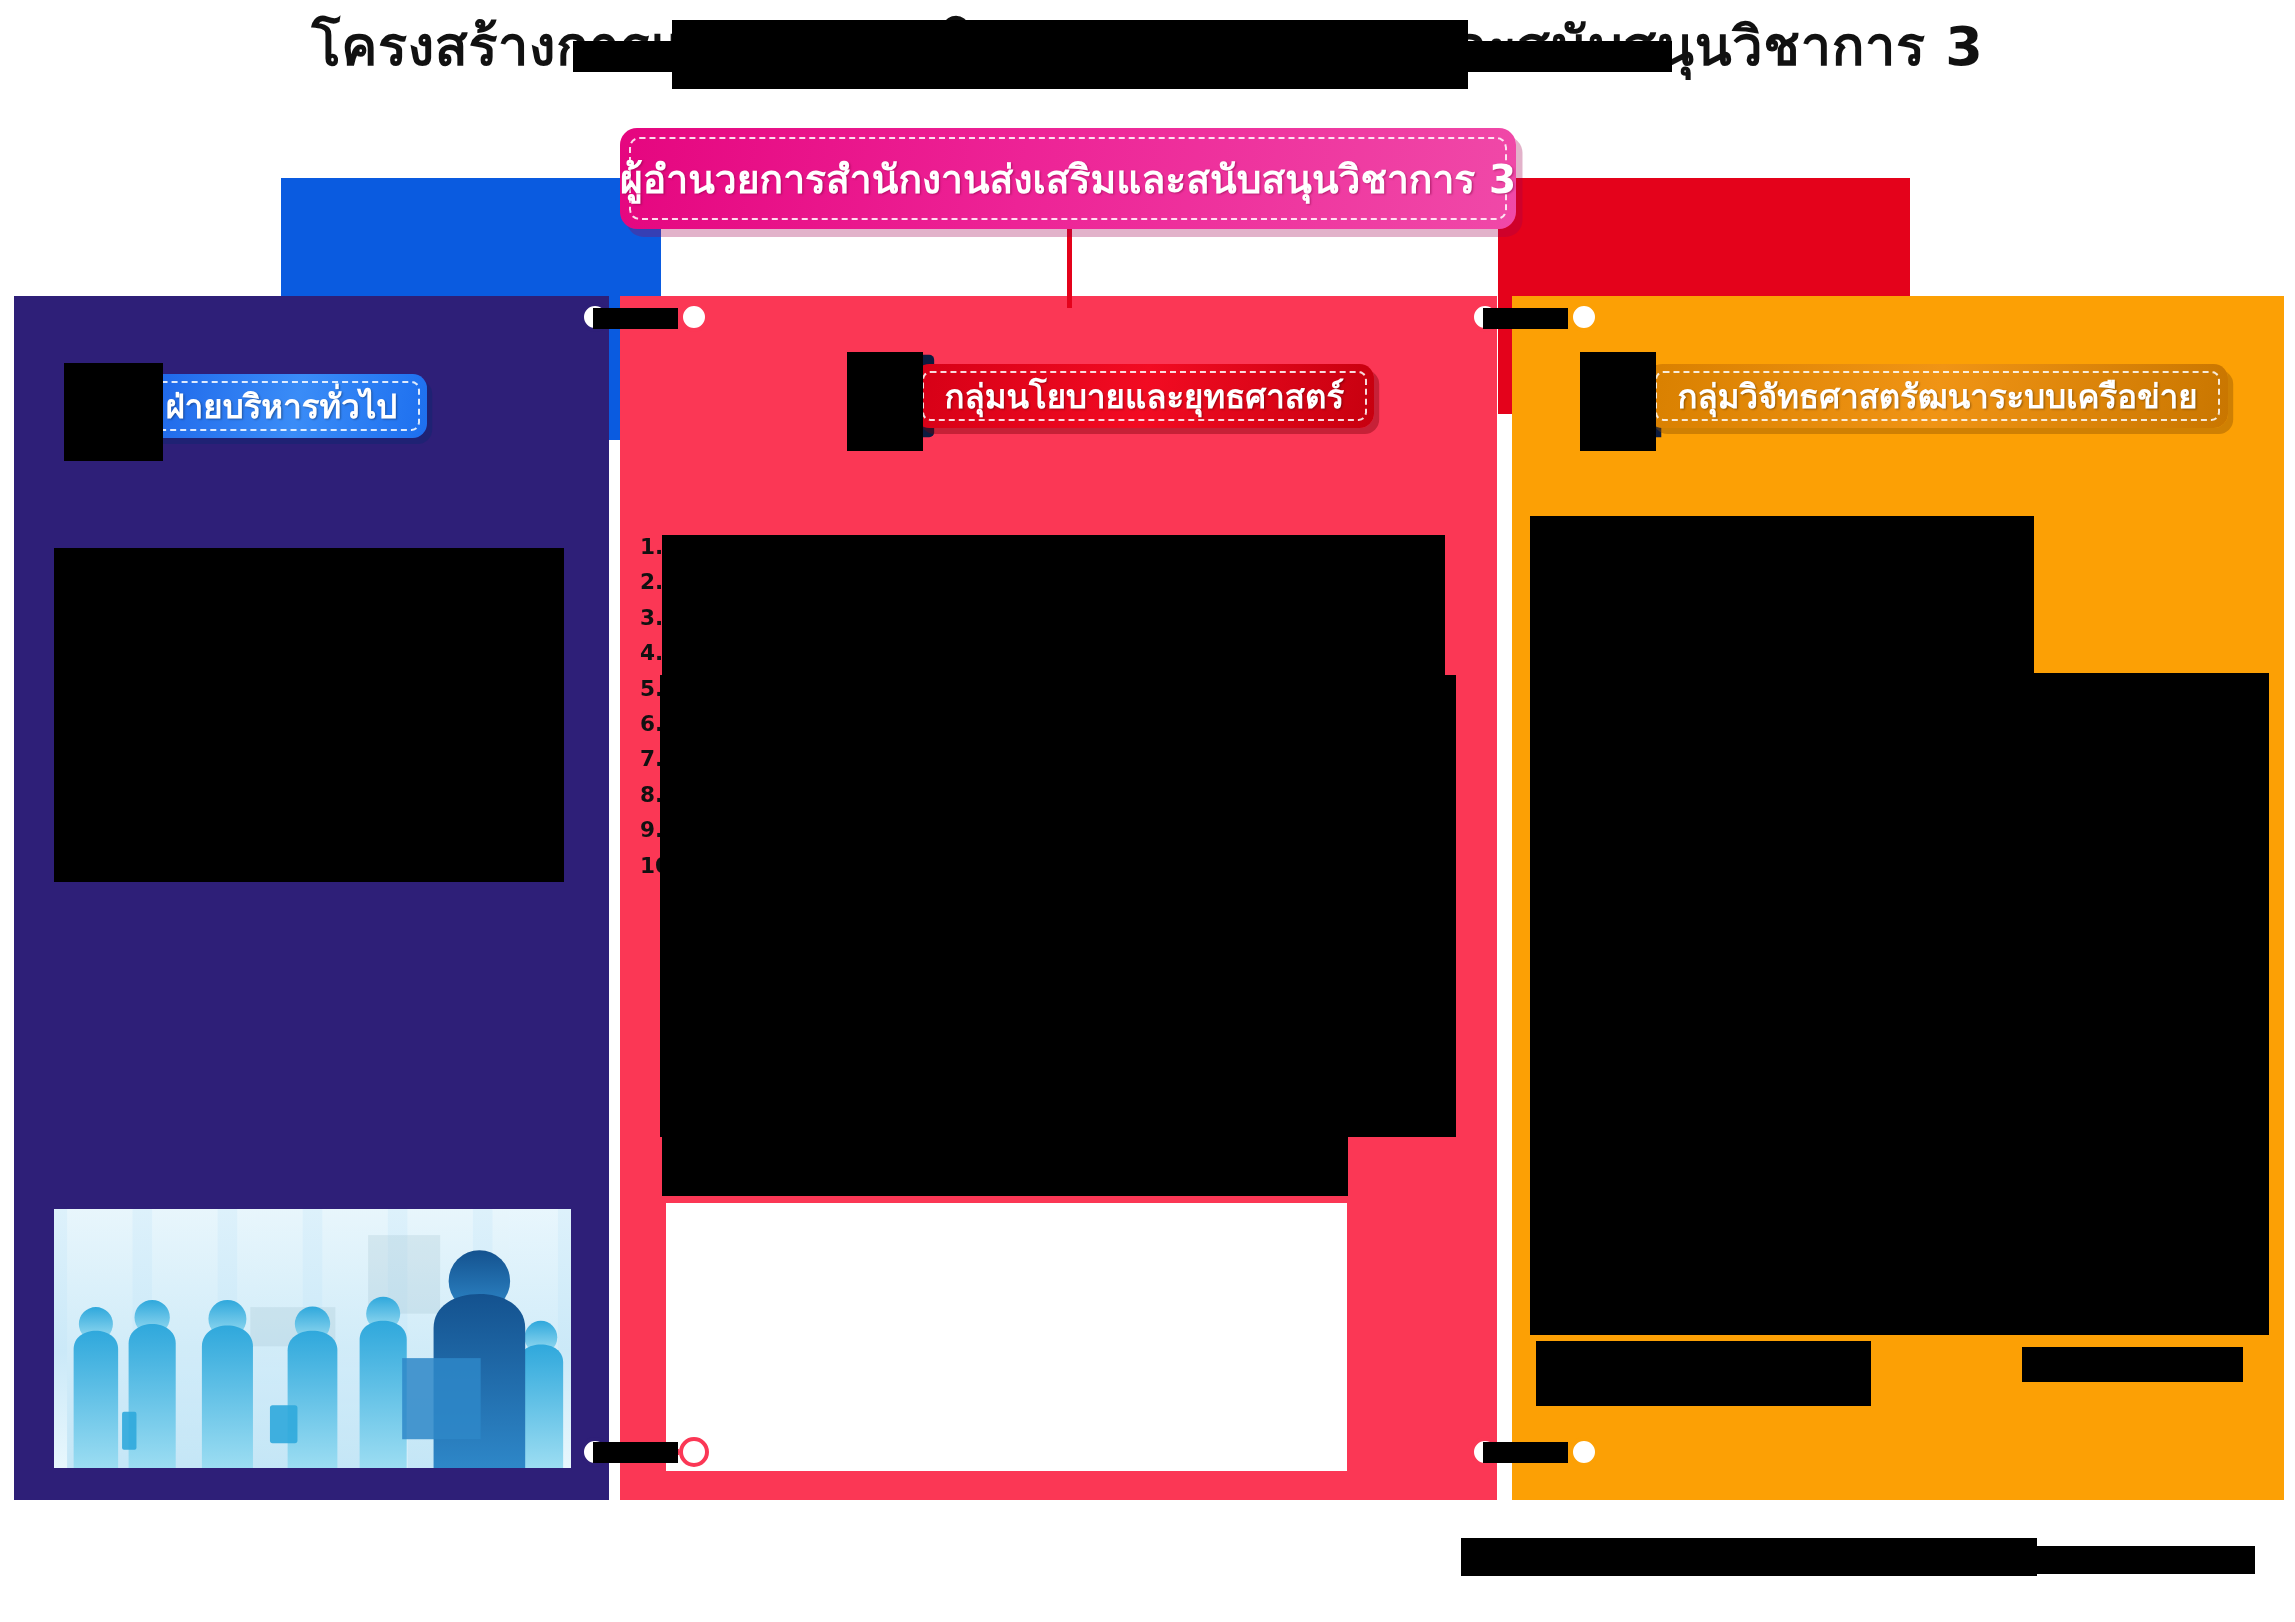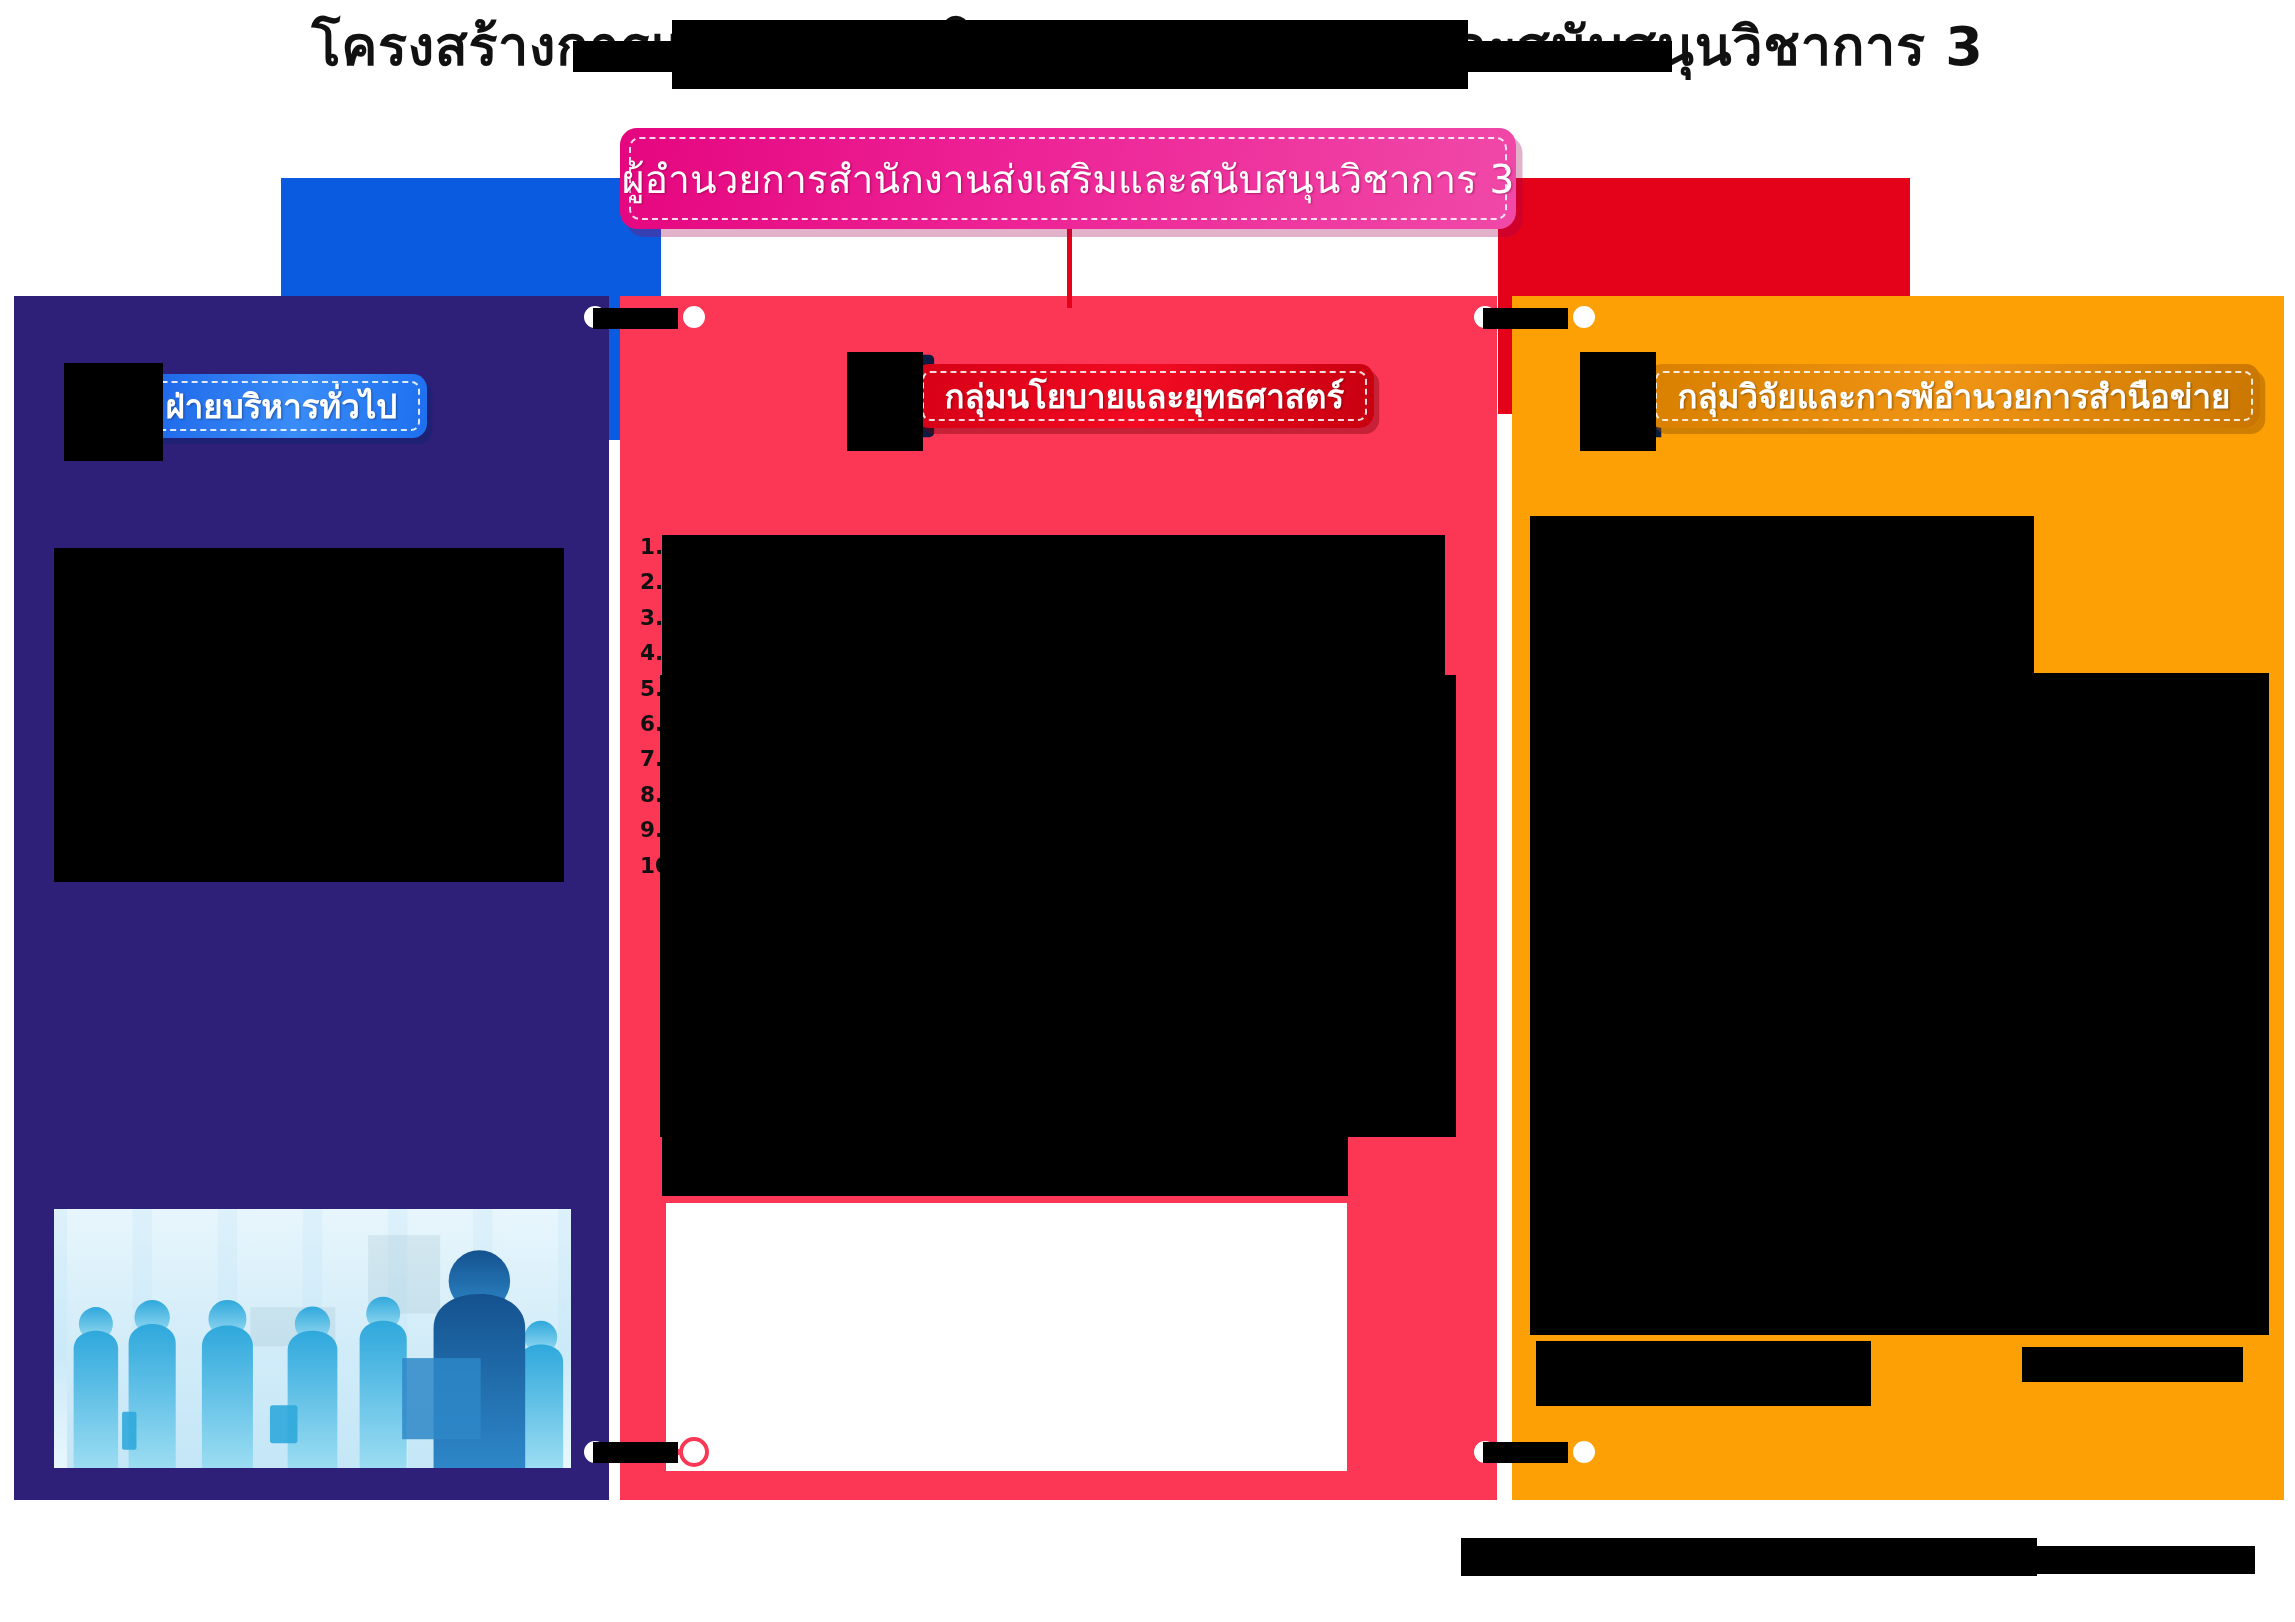--- a/index.html
+++ b/index.html
@@ -40,21 +40,21 @@
     z-index: 12;
     display: flex; align-items: center; justify-content: center;
   }
   .director::after {
     content: ""; position: absolute; inset: 9.2px;
     border: 2.6px dashed rgba(255,255,255,.85);
     border-radius: 10.5px; pointer-events: none;
   }
   .director-label {
     position: relative; z-index: 2;
-    color: #fff; font-size: 39px; font-weight: normal;
+    color: #fff; font-size: 39px; font-weight: bold;
     text-shadow: 1.3px 1.3px 2px rgba(120,0,60,.45);
     white-space: nowrap;
   }
   .stem {
     position: absolute; left: 1067px; top: 228px;
     width: 4.6px; height: 80px; background: #E4021B; z-index: 11;
   }
 
   
   .panel { position: absolute; top: 296px; z-index: 8; }
@@ -200,21 +200,21 @@
 
   <div class="badge-row badge-row-3">
     <span class="badge-icon">
       <svg viewBox="0 0 100 100" width="98" height="98" aria-hidden="true">
         <path fill="#0B1B3F" d="M18 8h52l16 16v68H18z"></path>
         <path fill="#FCA005" d="M58 8v62l-12-12-12 12V8z" opacity="0"></path>
         <path fill="#FCA005" d="M62 44h18v48l-9-9-9 9z"></path>
       </svg>
     </span>
     <span class="badge badge-orange">
-      <span class="badge-label">กลุ่มวิจัยและการพัอำนวยการสำนือข่าย</span>
+      <span class="badge-label">กลุ่มวิจัทธศาสตรัฒนาระบบเครือข่าย</span>
     </span>
   </div>
 
   <div class="redact" style="left:64px;  top:363px; width:99px; height:98px;"></div>
   <div class="redact" style="left:847px; top:352px; width:76px; height:99px;"></div>
   <div class="redact" style="left:1580px; top:352px; width:76px; height:99px;"></div>
 
   <div class="connector c-tl">
     <span class="node node-indigo"></span>
     <span class="link link-a"></span>

